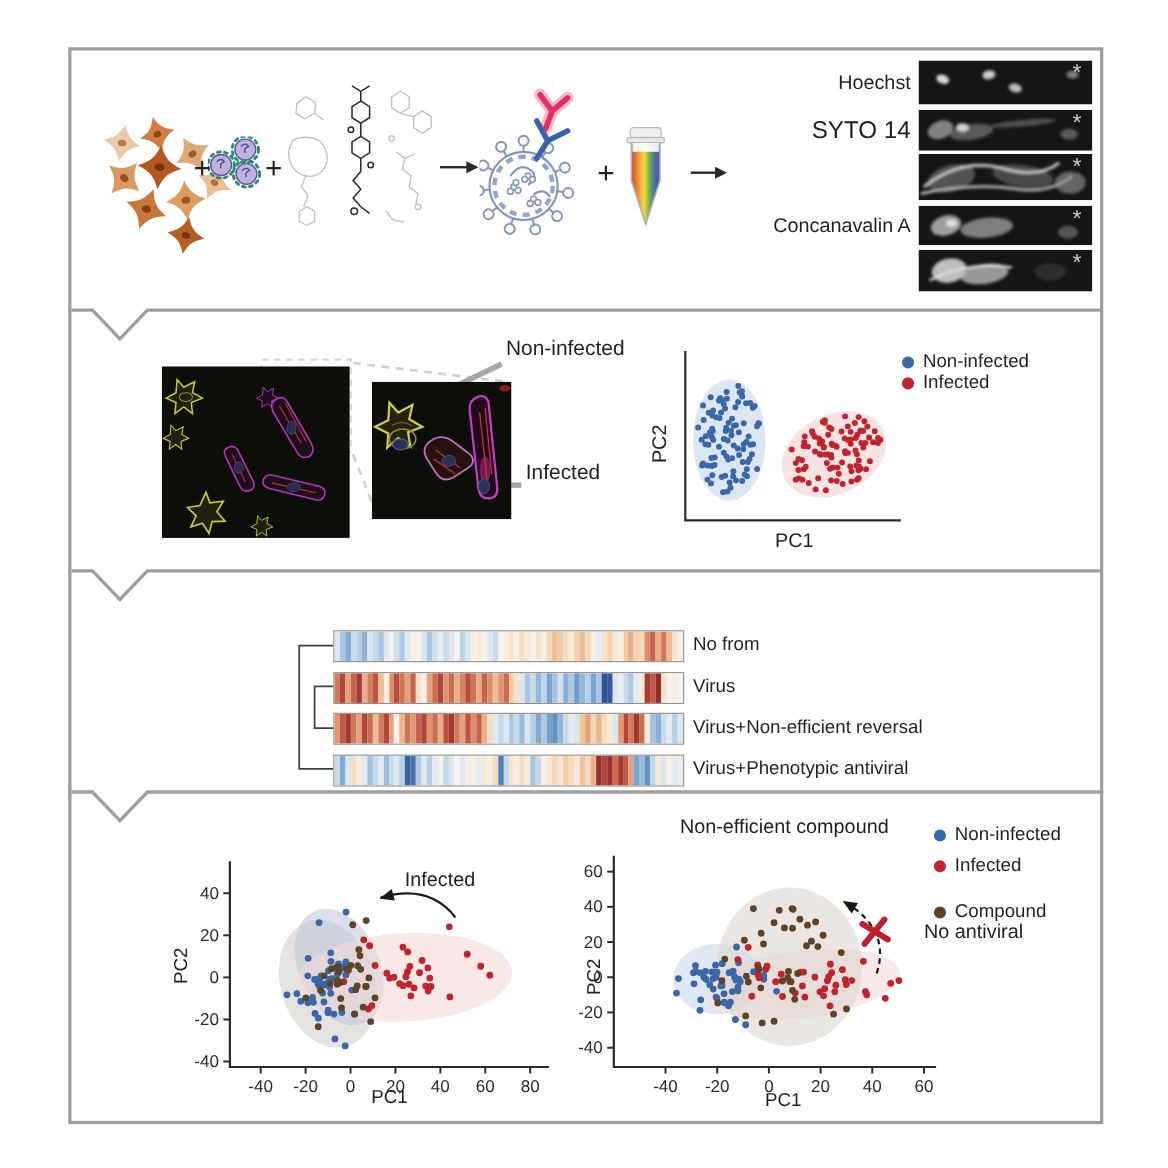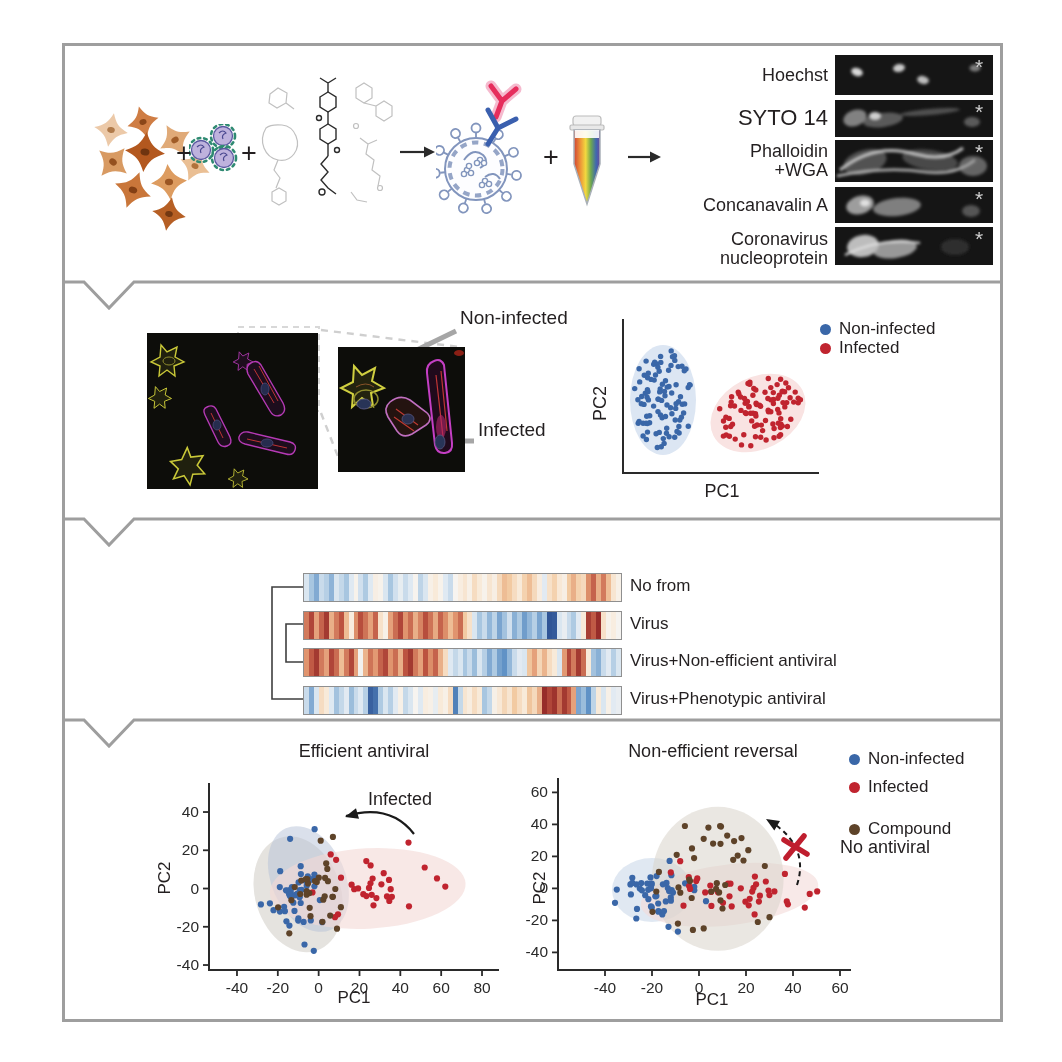--- a/index.html
+++ b/index.html
@@ -737,25 +737,21 @@
 
   <svg class="abs" style="left:565px;top:112px;z-index:2" width="46" height="102" viewBox="0 0 46 102">
     <rect x="8" y="4" width="28" height="10" rx="3" fill="#f1f1f1" stroke="#bcbcbc" stroke-width="1.2"></rect>
     <rect x="5" y="13" width="34" height="5" rx="1.5" fill="#e8e8e8" stroke="#bcbcbc" stroke-width="1.2"></rect>
     <path d="M9,18 H35 V52 L22,92 L9,52 Z" fill="url(#tubeGrad)" stroke="#a9b0b8" stroke-width="1.5"></path>
     <rect x="10" y="18" width="24" height="8" fill="#ffffff" opacity="0.9"></rect>
   </svg>
 
   <div class="lbl r pre" style="left:650px;top:66px;width:178px;font-size:18px;z-index:3">Hoechst</div>
   <div class="lbl r pre" style="left:650px;top:106px;width:178px;font-size:22px;z-index:3">SYTO 14</div>
-  <div class="lbl r pre" style="left:650px;top:142px;width:178px;font-size:18px;z-index:3">Phalloidin
-+WGA</div>
   <div class="lbl r pre" style="left:650px;top:196px;width:178px;font-size:18px;z-index:3">Concanavalin A</div>
-  <div class="lbl r pre" style="left:650px;top:230px;width:178px;font-size:18px;z-index:3">Coronavirus
-nucleoprotein</div>
 
   <svg class="abs" style="left:835px;top:55px;z-index:2" width="158" height="40" viewBox="0 0 158 40">
     <rect width="158" height="40" fill="#151515"></rect>
     <g filter="url(#soft)">
       <ellipse cx="22" cy="17" rx="6" ry="4" fill="#d8d8d8" transform="rotate(20 22 17)"></ellipse>
       <ellipse cx="64" cy="13" rx="6" ry="4" fill="#cacaca" transform="rotate(-10 64 13)"></ellipse>
       <ellipse cx="88" cy="25" rx="6" ry="4" fill="#bdbdbd" transform="rotate(15 88 25)"></ellipse>
       <ellipse cx="140" cy="13" rx="5.5" ry="3.6" fill="#7d7d7d"></ellipse>
     </g>
   </svg>
@@ -1124,25 +1120,24 @@
       <span style="background: rgb(96, 146, 198);"></span>
       <span style="background: rgb(190, 212, 231);"></span>
       <span style="background: rgb(248, 234, 217);"></span>
       <span style="background: rgb(218, 230, 240);"></span>
       <span style="background: rgb(247, 240, 231);"></span>
       <span style="background: rgb(226, 234, 242);"></span>
       <span style="background: rgb(233, 237, 241);"></span>
     </div>
   <div class="lbl" style="left:630px;top:576px;font-size:17px;z-index:3">No from</div>
   <div class="lbl" style="left:630px;top:614px;font-size:17px;z-index:3">Virus</div>
-  <div class="lbl" style="left:630px;top:651px;font-size:17px;z-index:3">Virus+Non-efficient antiviral</div>
+  <div class="lbl" style="left:630px;top:651px;font-size:17px;z-index:3">Virus+Non-efficient reversal</div>
   <div class="lbl" style="left:630px;top:689px;font-size:17px;z-index:3">Virus+Phenotypic antiviral</div>
 
-  <div class="lbl c" style="left:244px;top:741px;width:240px;font-size:18px;z-index:3">Efficient antiviral</div>
-  <div class="lbl c" style="left:583px;top:741px;width:260px;font-size:18px;z-index:3">Non-efficient reversal</div>
+  <div class="lbl c" style="left:583px;top:741px;width:260px;font-size:18px;z-index:3">Non-efficient compound</div>
   <div class="lbl" style="left:368px;top:789px;font-size:18px;z-index:3">Infected</div>
   <div class="lbl" style="left:840px;top:837px;font-size:18px;z-index:3">No antiviral</div>
   <div class="lbl c rot" style="left:125px;top:868px;width:80px;font-size:17px;z-index:3">PC2</div>
   <div class="lbl c" style="left:314px;top:988px;width:80px;font-size:17px;z-index:3">PC1</div>
   <div class="lbl c rot" style="left:500px;top:878px;width:80px;font-size:17px;z-index:3">PC2</div>
   <div class="lbl c" style="left:672px;top:990px;width:80px;font-size:17px;z-index:3">PC1</div>
   <div class="legrow" style="left:849px;top:749px;z-index:3">
     <span class="dot" style="background: rgb(58, 103, 168);"></span>
     <span class="lbl" style="position:static;font-size:17px">Non-infected</span>
   </div>

